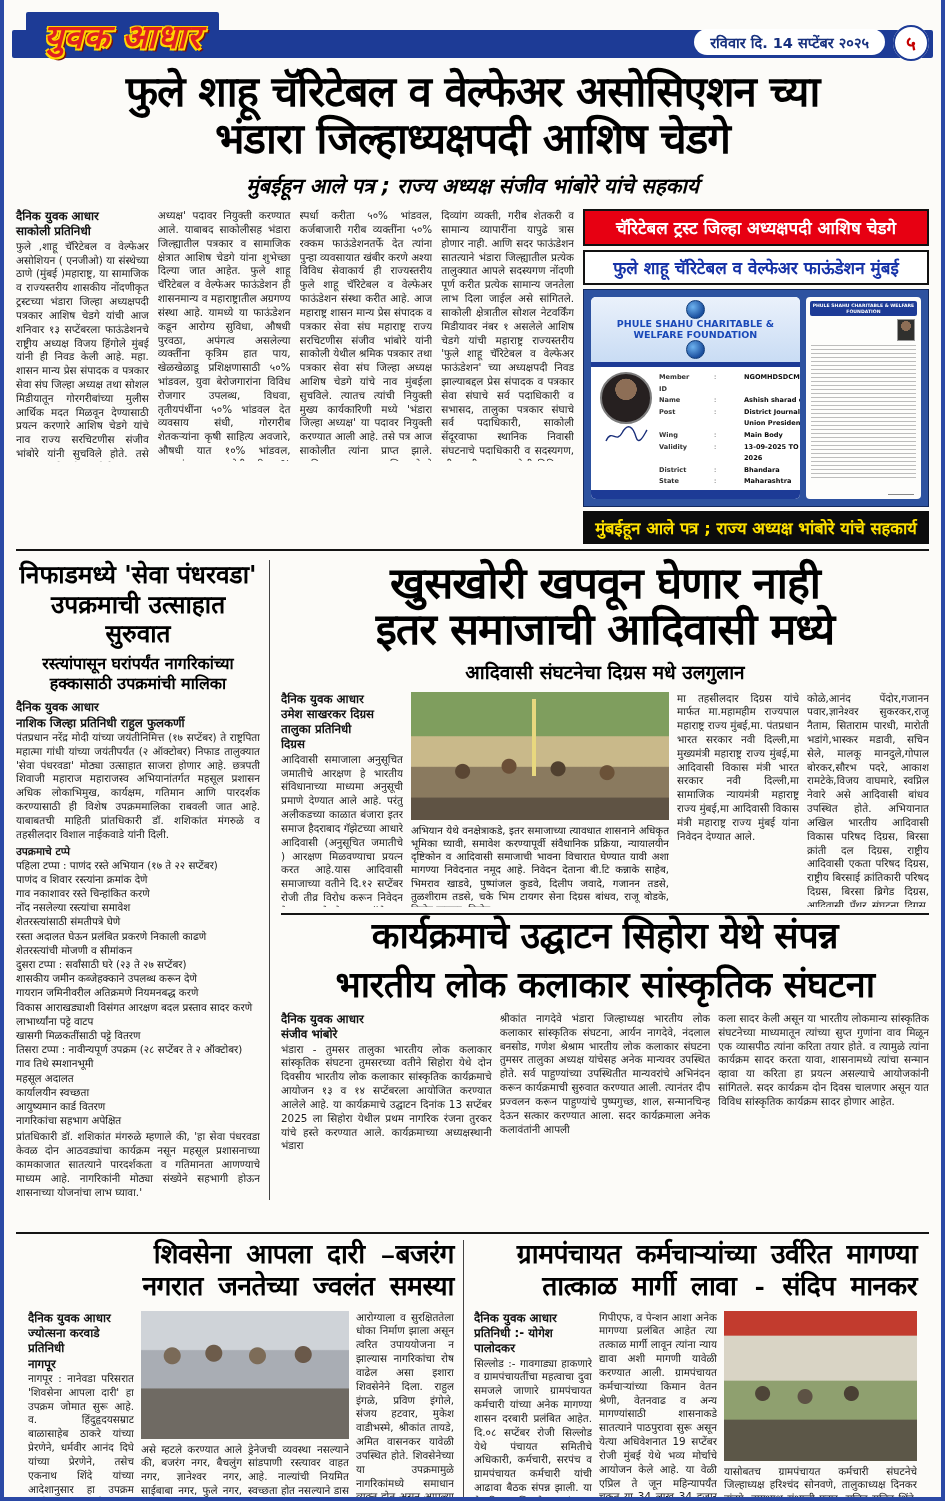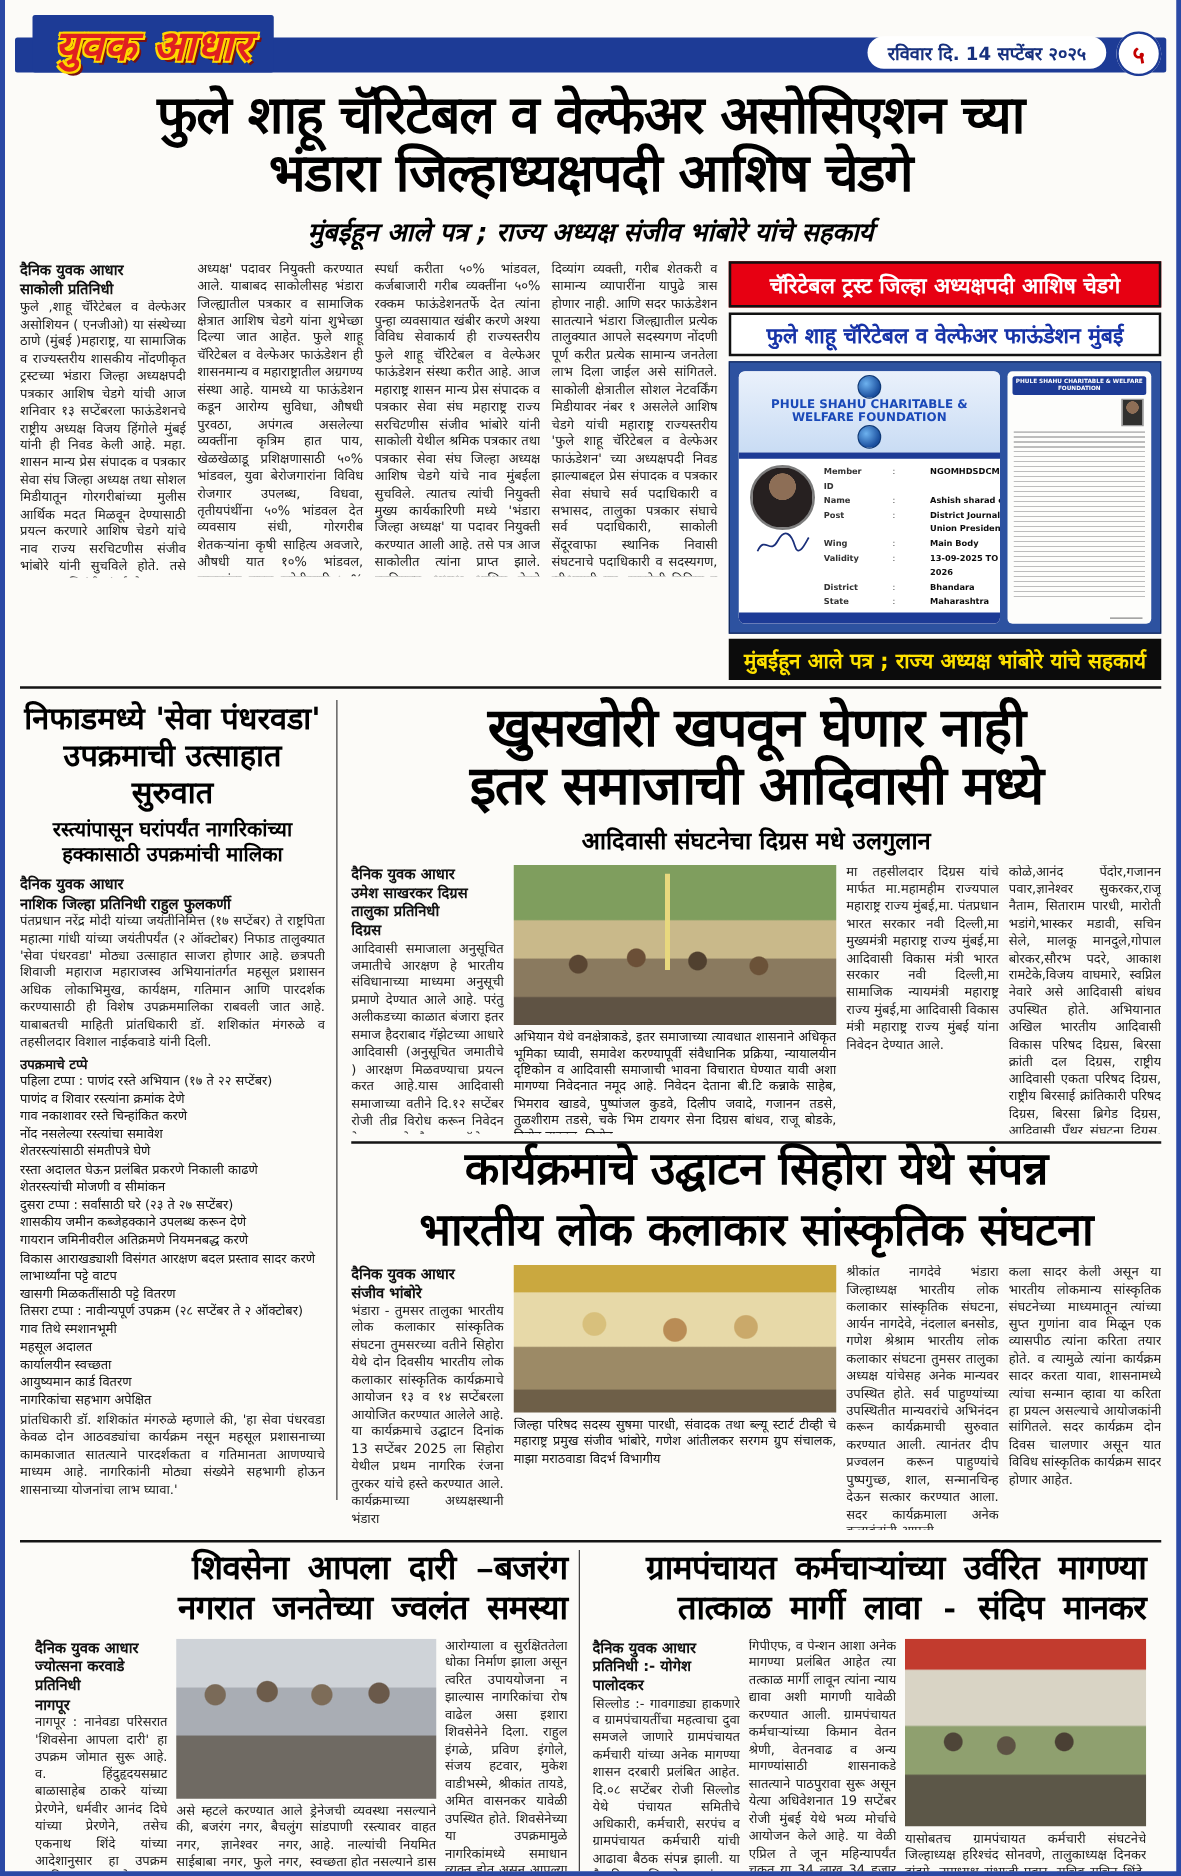--- a/index.html
+++ b/index.html
@@ -292,24 +292,20 @@
 
       <article>
         <h1 class="sihora-h" style="margin-top:0">कार्यक्रमाचे उद्घाटन सिहोरा येथे  संपन्न</h1>
         <h1 class="sihora-h">भारतीय लोक कलाकार सांस्कृतिक संघटना</h1>
         <div class="sihora-row">
           <div class="d-col">
             <div class="byline">दैनिक युवक आधार</div>
             <div class="byline">संजीव भांबोरे</div>
             <div class="bodytxt" style="height:180px">भंडारा - तुमसर तालुका भारतीय लोक कलाकार सांस्कृतिक संघटना तुमसरच्या वतीने सिहोरा येथे दोन दिवसीय भारतीय लोक कलाकार सांस्कृतिक कार्यक्रमाचे आयोजन १३ व १४ सप्टेंबरला आयोजित करण्यात आलेले आहे. या कार्यक्रमाचे उद्घाटन दिनांक 13 सप्टेंबर 2025 ला सिहोरा येथील प्रथम नागरिक रंजना तुरकर यांचे हस्ते करण्यात आले. कार्यक्रमाच्या अध्यक्षस्थानी भंडारा</div>
           </div>
-          <div class="d-mid">
-            <div class="photo photo-sihora"></div>
-            <div class="d-caption">जिल्हा परिषद सदस्य सुषमा पारधी, संवादक तथा ब्ल्यू स्टार्ट टीव्ही चे महाराष्ट्र प्रमुख संजीव भांबोरे, गणेश आंतीलकर सरगम ग्रुप संचालक, माझा मराठवाडा विदर्भ विभागीय</div>
-          </div>
           <div class="d-col bodytxt">श्रीकांत नागदेवे भंडारा जिल्हाध्यक्ष भारतीय लोक कलाकार सांस्कृतिक संघटना, आर्यन नागदेवे, नंदलाल बनसोड, गणेश श्रेश्राम भारतीय लोक कलाकार संघटना तुमसर तालुका अध्यक्ष यांचेसह अनेक मान्यवर उपस्थित होते. सर्व पाहुण्यांच्या उपस्थितीत मान्यवरांचे अभिनंदन करून कार्यक्रमाची सुरुवात करण्यात आली. त्यानंतर दीप प्रज्वलन करून पाहुण्यांचे पुष्पगुच्छ, शाल, सन्मानचिन्ह देऊन सत्कार करण्यात आला. सदर कार्यक्रमाला अनेक कलावंतांनी आपली</div>
           <div class="d-col bodytxt">कला सादर केली असून या भारतीय लोकमान्य सांस्कृतिक संघटनेच्या माध्यमातून त्यांच्या सुप्त गुणांना वाव मिळून एक व्यासपीठ त्यांना करिता तयार होते. व त्यामुळे त्यांना कार्यक्रम सादर करता यावा, शासनामध्ये त्यांचा सन्मान व्हावा या करिता हा प्रयत्न असल्याचे आयोजकांनी सांगितले. सदर कार्यक्रम दोन दिवस चालणार असून यात विविध सांस्कृतिक कार्यक्रम सादर होणार आहेत.</div>
         </div>
       </article>
     </div>
   </section>
 
   <section class="bottom">
     <article class="nagpur">
       <h2 class="bot-h">शिवसेना आपला दारी –बजरंग</h2>

